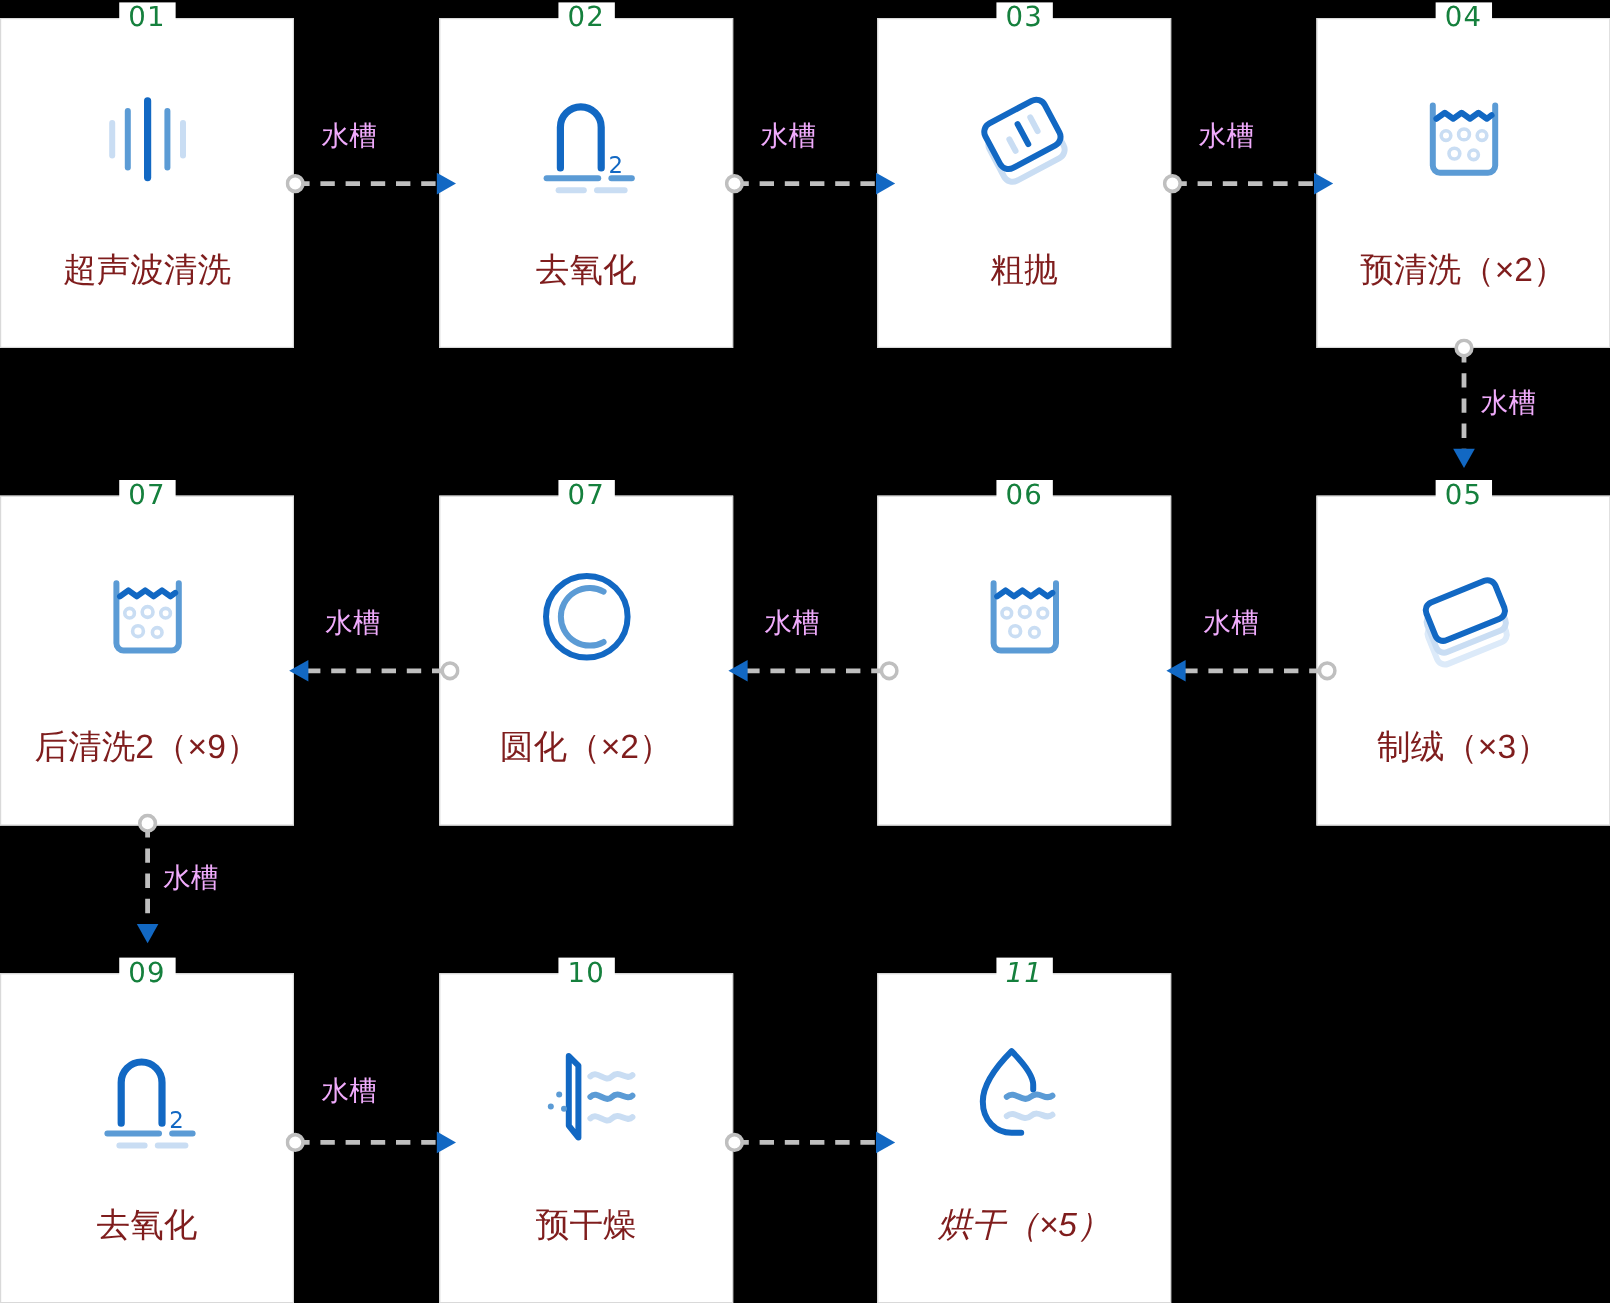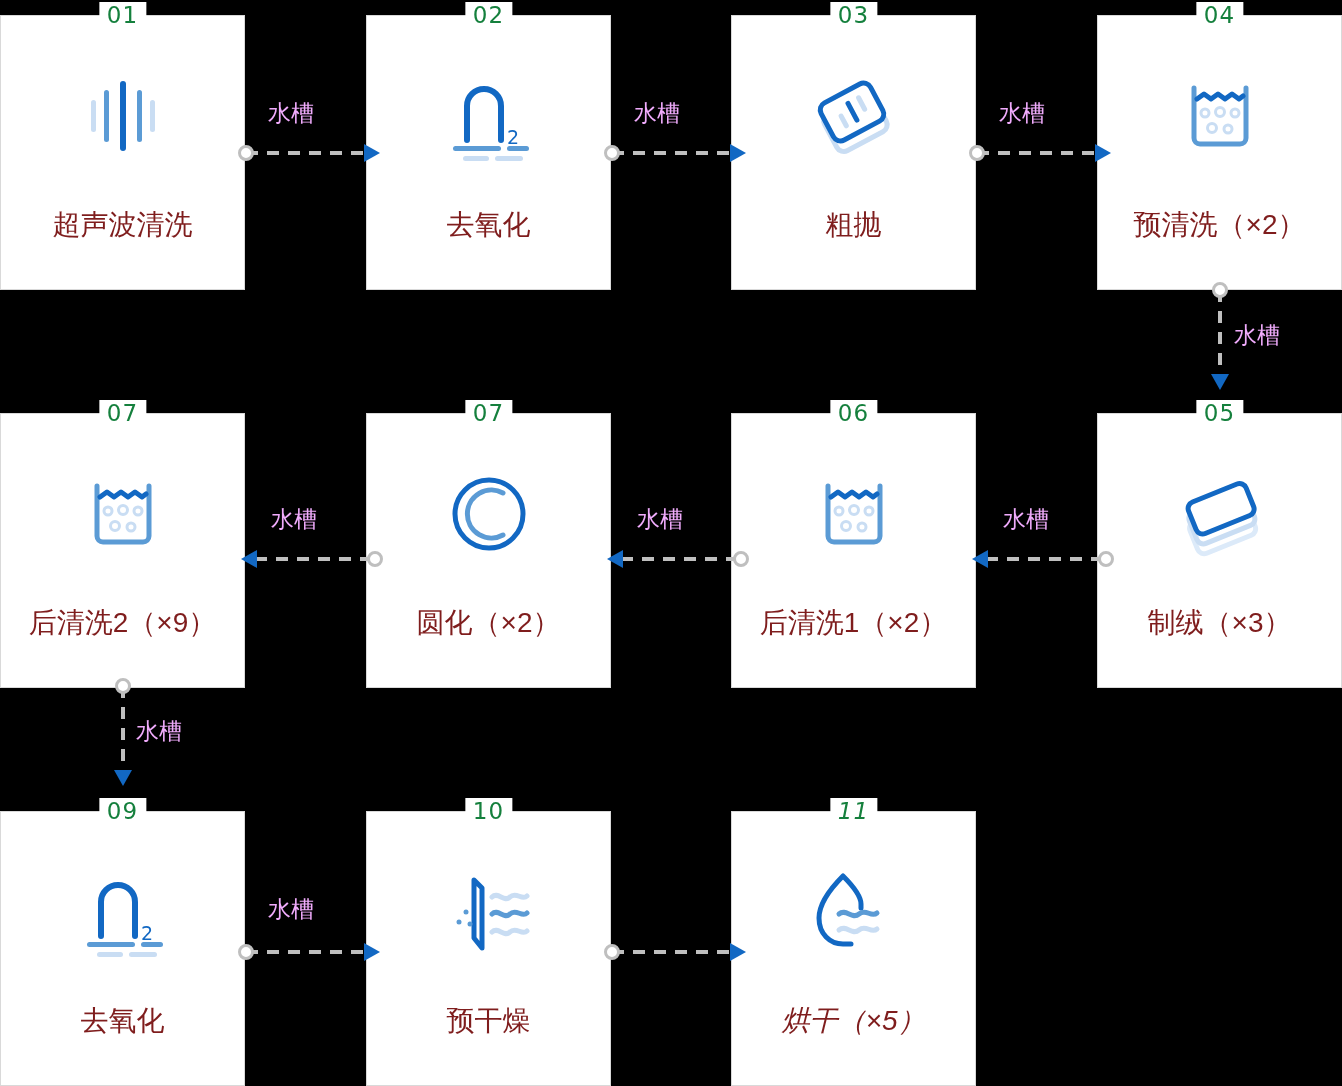--- a/index.html
+++ b/index.html
@@ -175,21 +175,20 @@
       <svg width="96" height="96" viewBox="0 0 96 96">
         <path d="M22 20 L22 70 A6 6 0 0 0 28 76 L68 76 A6 6 0 0 0 74 70 L74 20" fill="none" stroke="#5b9bd5" stroke-width="5" stroke-linecap="round"></path>
         <path d="M25 31 L32 26 L39 31 L46 26 L53 31 L60 26 L67 31 L71 28" fill="none" stroke="#1268c3" stroke-width="5" stroke-linejoin="round" stroke-linecap="round"></path>
         <circle cx="33" cy="45" r="4" fill="none" stroke="#c9ddf3" stroke-width="3"></circle>
         <circle cx="48" cy="44" r="4.5" fill="none" stroke="#c9ddf3" stroke-width="3"></circle>
         <circle cx="63" cy="45" r="4" fill="none" stroke="#c9ddf3" stroke-width="3"></circle>
         <circle cx="40" cy="60" r="4.5" fill="none" stroke="#c9ddf3" stroke-width="3"></circle>
         <circle cx="56" cy="61" r="4" fill="none" stroke="#c9ddf3" stroke-width="3"></circle>
       </svg>
     </div>
-    <div class="card-label">后清洗1（×2）</div>
   </div>
 
   <div class="card" style="left:366px; top:413px;">
     <div class="card-number">07</div>
     <div class="card-icon">
       <svg width="96" height="96" viewBox="0 0 96 96">
         <circle cx="48" cy="48" r="34" fill="none" stroke="#1268c3" stroke-width="5"></circle>
         <path d="M62 27 A24 24 0 1 0 62 69" fill="none" stroke="#5b9bd5" stroke-width="5" stroke-linecap="round"></path>
       </svg>
     </div>

